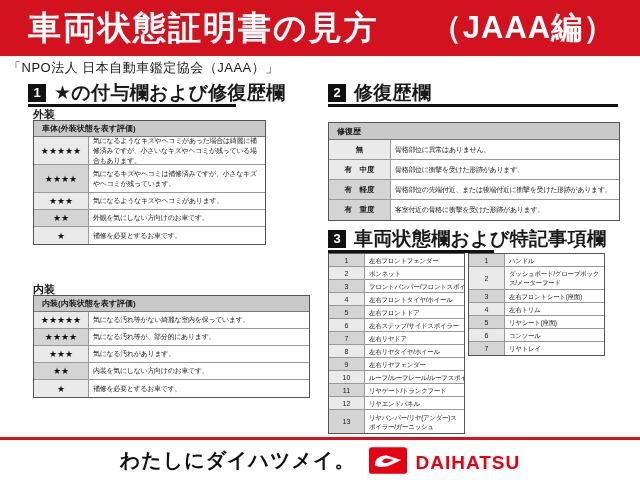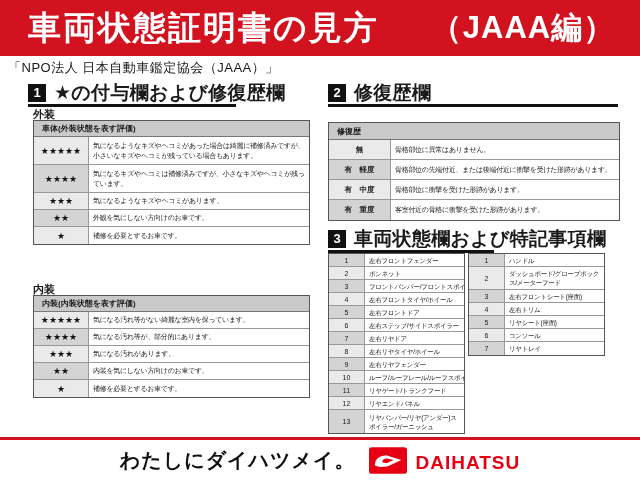--- a/index.html
+++ b/index.html
@@ -33,21 +33,21 @@
   .t-row{display:flex;border-bottom:1px solid #999;box-sizing:border-box;}
   .t-row:last-child{border-bottom:none;}
   .key{display:flex;align-items:center;justify-content:center;border-right:1px solid #999;
        flex:none;box-sizing:border-box;}
   .desc{display:flex;align-items:center;padding:1px 4px;box-sizing:border-box;flex:1;
         font-size:7px;line-height:10px;letter-spacing:-0.3px;overflow:hidden;}
   .bg-a{background:#eaeaea;} .bg-b{background:#d4d4d4;}
   .h16{height:16px;} .h17{height:17px;} .h20{height:20px;} .h28{height:28px;}
   .h13{height:13px;} .h23{height:23px;}
   
-  .tbl-ext{top:120px;left:33px;width:277px;}
+  .tbl-ext{top:120px;left:33px;width:233px;}
   .tbl-int{top:295px;left:33px;width:277px;}
   .star-key{width:55px;font-size:9px;letter-spacing:0;color:#111;}
   
   .tbl-rep{top:122px;left:328px;width:292px;}
   .rep-key{width:62px;font-size:7.5px;font-weight:bold;}
   
   .tbl-pl{top:253px;left:328px;width:137px;}
   .tbl-pr{top:253px;left:468px;width:137px;}
   .num-key{width:36px;font-size:7px;}
   .p-desc{font-size:6.5px;line-height:9px;letter-spacing:-0.3px;}
@@ -134,26 +134,26 @@
     <span class="sec-title">修復歴欄</span>
   </div>
 
   <div class="t tbl-rep">
     <div class="t-hrow h17">修復歴</div>
     <div class="t-row h20">
       <div class="key rep-key bg-a">無</div>
       <div class="desc">骨格部位に異常はありません。</div>
     </div>
     <div class="t-row h20">
+      <div class="key rep-key bg-a">有　中度</div>
+      <div class="desc">骨格部位に衝撃を受けた形跡があります。</div>
+    </div>
+    <div class="t-row h20">
       <div class="key rep-key bg-b">有　軽度</div>
       <div class="desc">骨格部位の先端付近、または後端付近に衝撃を受けた形跡があります。</div>
-    </div>
-    <div class="t-row h20">
-      <div class="key rep-key bg-a">有　中度</div>
-      <div class="desc">骨格部位に衝撃を受けた形跡があります。</div>
     </div>
     <div class="t-row h20">
       <div class="key rep-key bg-b">有　重度</div>
       <div class="desc">客室付近の骨格に衝撃を受けた形跡があります。</div>
     </div>
   </div>
 
   <div class="sec sec3">
     <div class="sec-rule"></div>
     <span class="badge">3</span>

